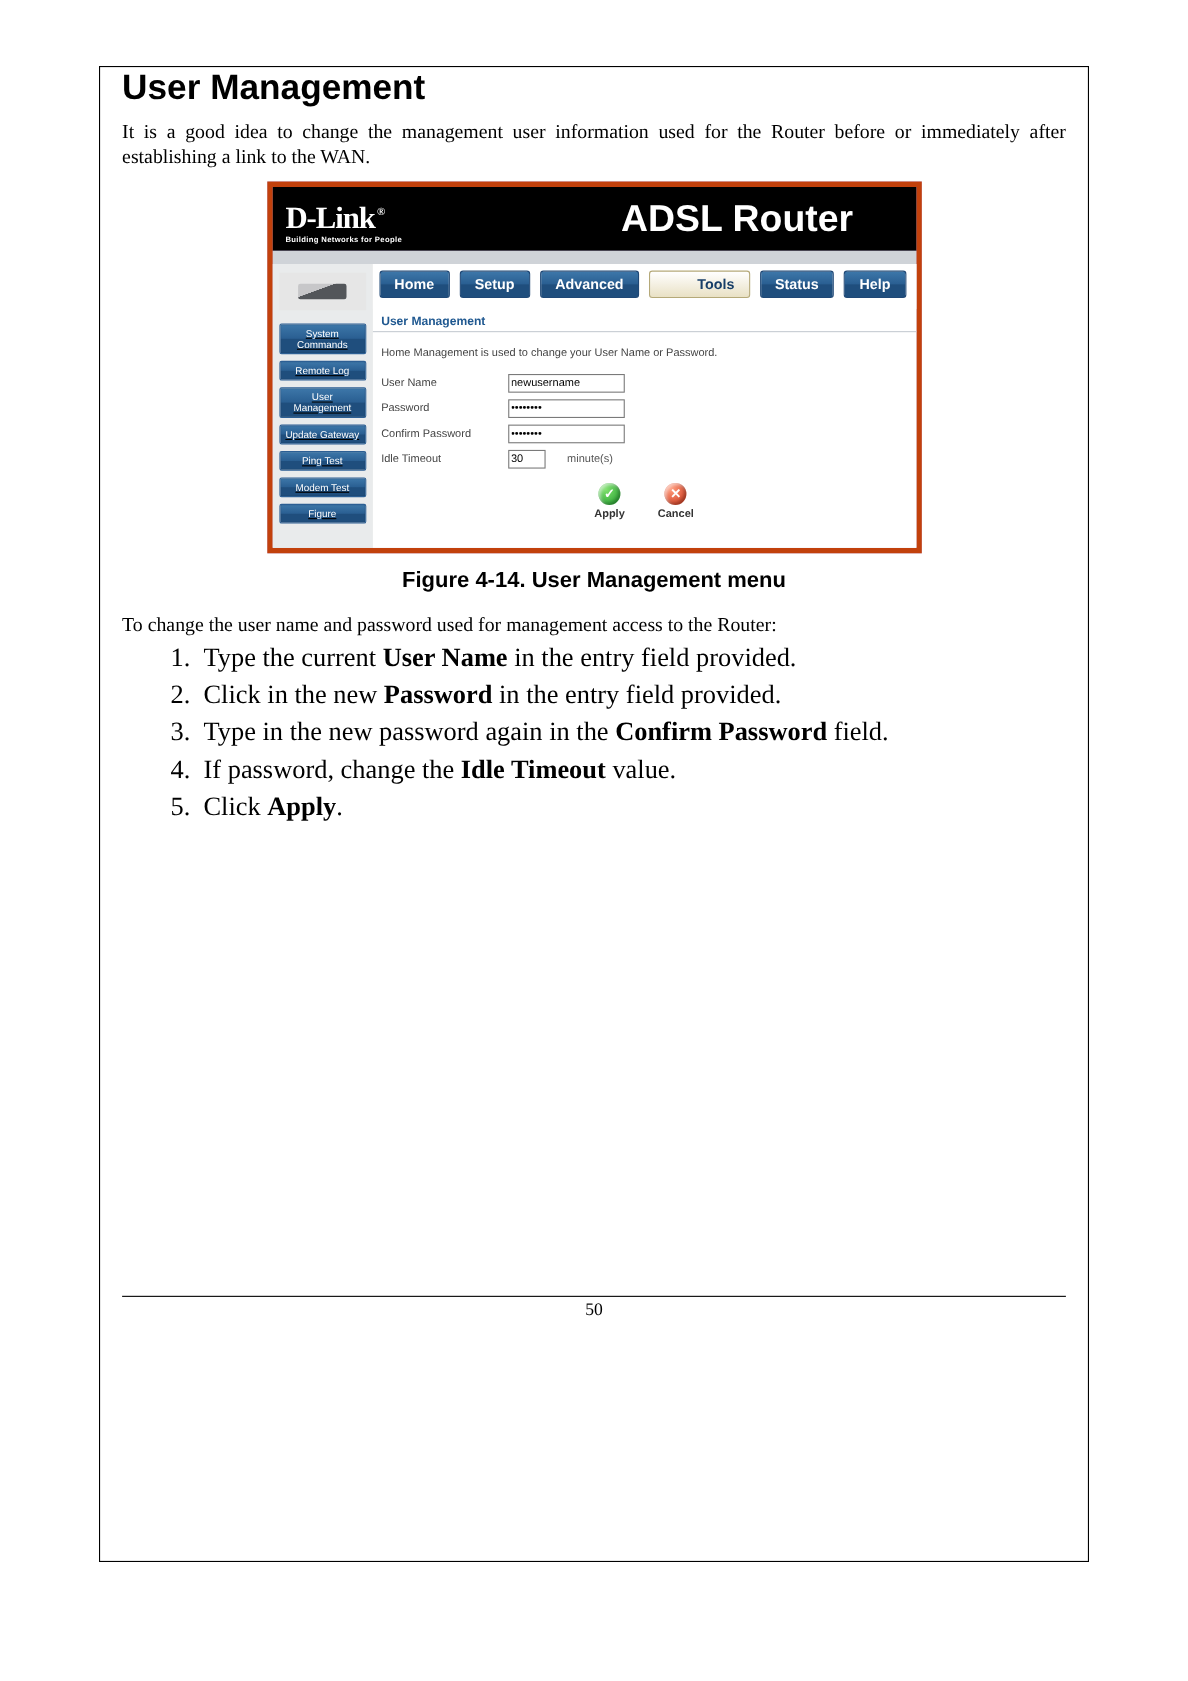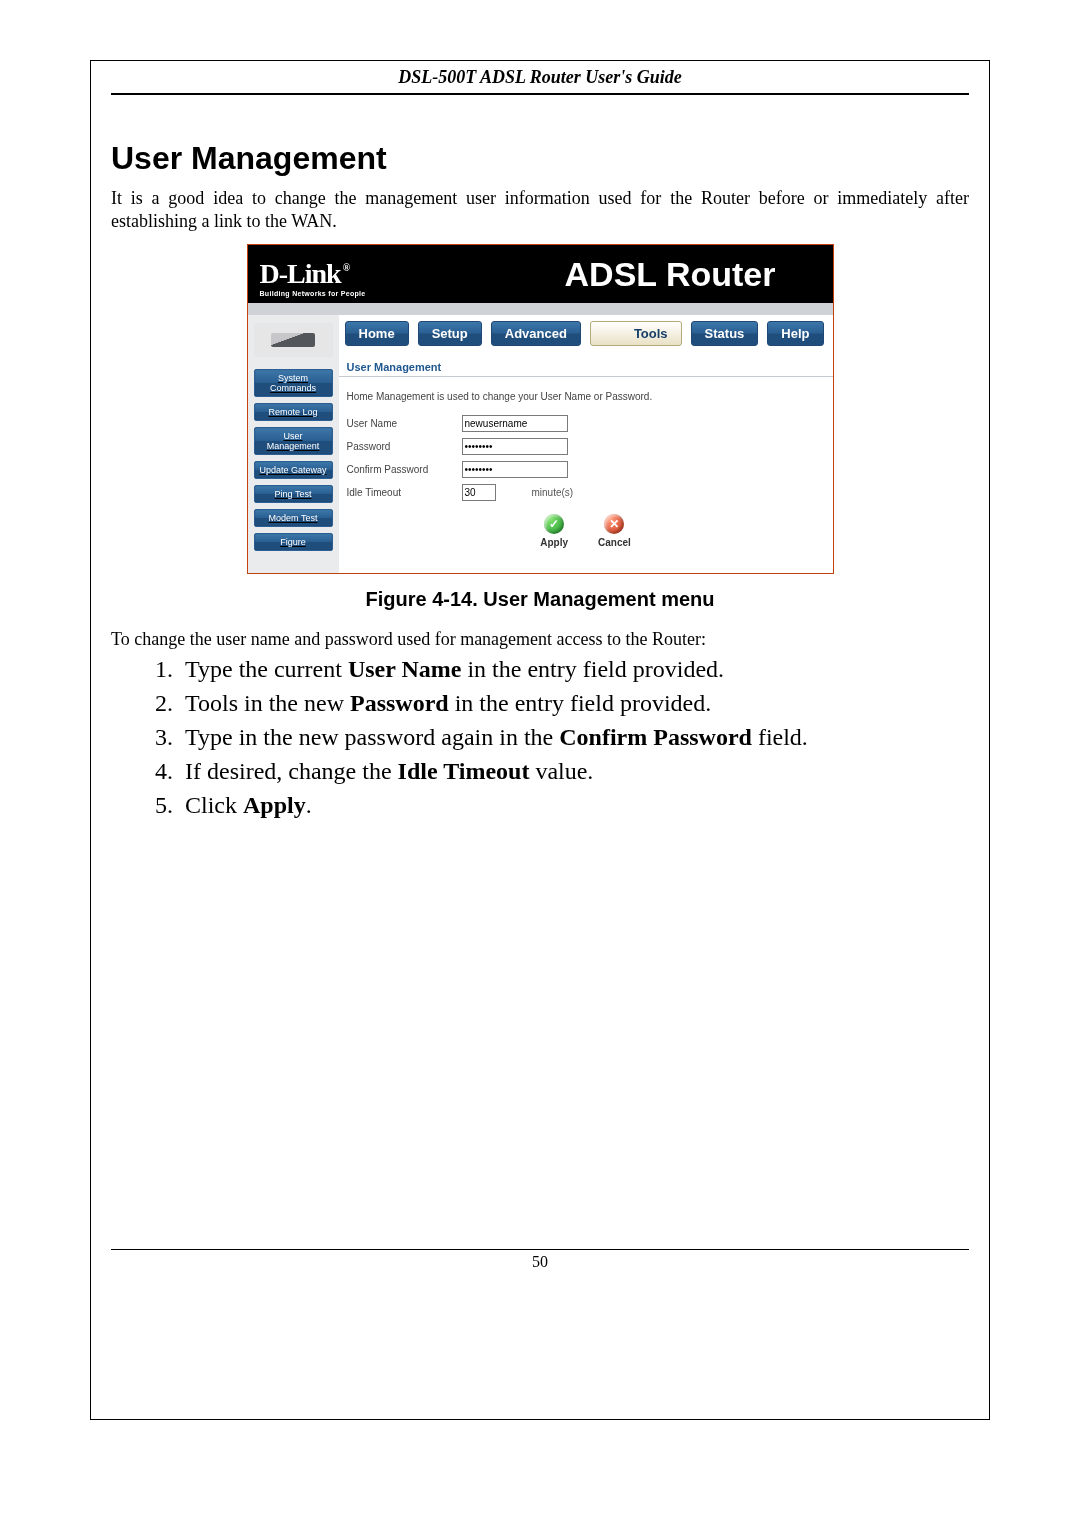--- a/index.html
+++ b/index.html
@@ -39,21 +39,21 @@
     font-size: 18px;
     margin: 0 0 12px 0;
     text-align: justify;
     line-height: 1.25;
   }
 
   
   .router-ui {
     width: 585px;
     margin: 0 auto 14px auto;
-    border: 1px solid #c2410c;
+    border: 5px solid #c2410c;
     background: #c4b5fd;
     font-family: Verdana, Arial, sans-serif;
   }
   .router-top {
     background: #000;
     color: #fff;
     padding: 10px 12px 6px 12px;
     display: flex;
     justify-content: space-between;
     align-items: flex-end;
@@ -190,21 +190,21 @@
   .form-row input[type="text"],
   .form-row input[type="password"] {
     font-family: Verdana, Arial, sans-serif;
     font-size: 10px;
     height: 15px;
     border: 1px solid #7a7a7a;
     padding: 0 2px;
   }
   .form-row input.long { width: 100px; }
   .form-row input.short { width: 28px; }
-  .units { margin-left: 36px; font-size: 10px; color:#555; }
+  .units { margin-left: 20px; font-size: 10px; color:#555; }
 
   .panel-actions {
     display: flex;
     justify-content: center;
     gap: 30px;
     padding: 10px 0 0 0;
   }
   .act {
     text-align: center;
     font-family: Arial, sans-serif;
@@ -255,21 +255,20 @@
     border-top: 1.5px solid #000;
     padding-top: 3px;
   }
 </style>
 </head>
 <body>
 
 <div class="page">
   <div class="border-frame">
 
-    <div class="doc-header">DSL-500T ADSL Router User's Guide</div>
 
     <h1 class="section-title">User Management</h1>
 
     <p class="intro">It is a good idea to change the management user information used for the Router before or immediately after establishing a link to the WAN.</p>
 
     <div class="router-ui">
 
       <div class="router-top">
         <div class="dlink-brand">
           <span class="logo">
@@ -339,22 +338,22 @@
         </div>
       </div>
     </div>
 
     <div class="figcaption">Figure 4-14. User Management menu</div>
 
     <p class="followup">To change the user name and password used for management access to the Router:</p>
 
     <ol class="steps">
       <li><span>Type the current </span><b>User Name</b><span> in the entry field provided.</span></li>
-      <li><span>Tools in the new </span><b>Password</b><span> in the entry field provided.</span></li>
+      <li><span>Click in the new </span><b>Password</b><span> in the entry field provided.</span></li>
       <li><span>Type in the new password again in the </span><b>Confirm Password</b><span> field.</span></li>
-      <li><span>If desired, change the </span><b>Idle Timeout</b><span> value.</span></li>
+      <li><span>If password, change the </span><b>Idle Timeout</b><span> value.</span></li>
       <li><span>Click </span><b>Apply</b><span>.</span></li>
     </ol>
 
     <div class="pagenum">50</div>
 
   </div>
 </div>
 
 </body></html>

